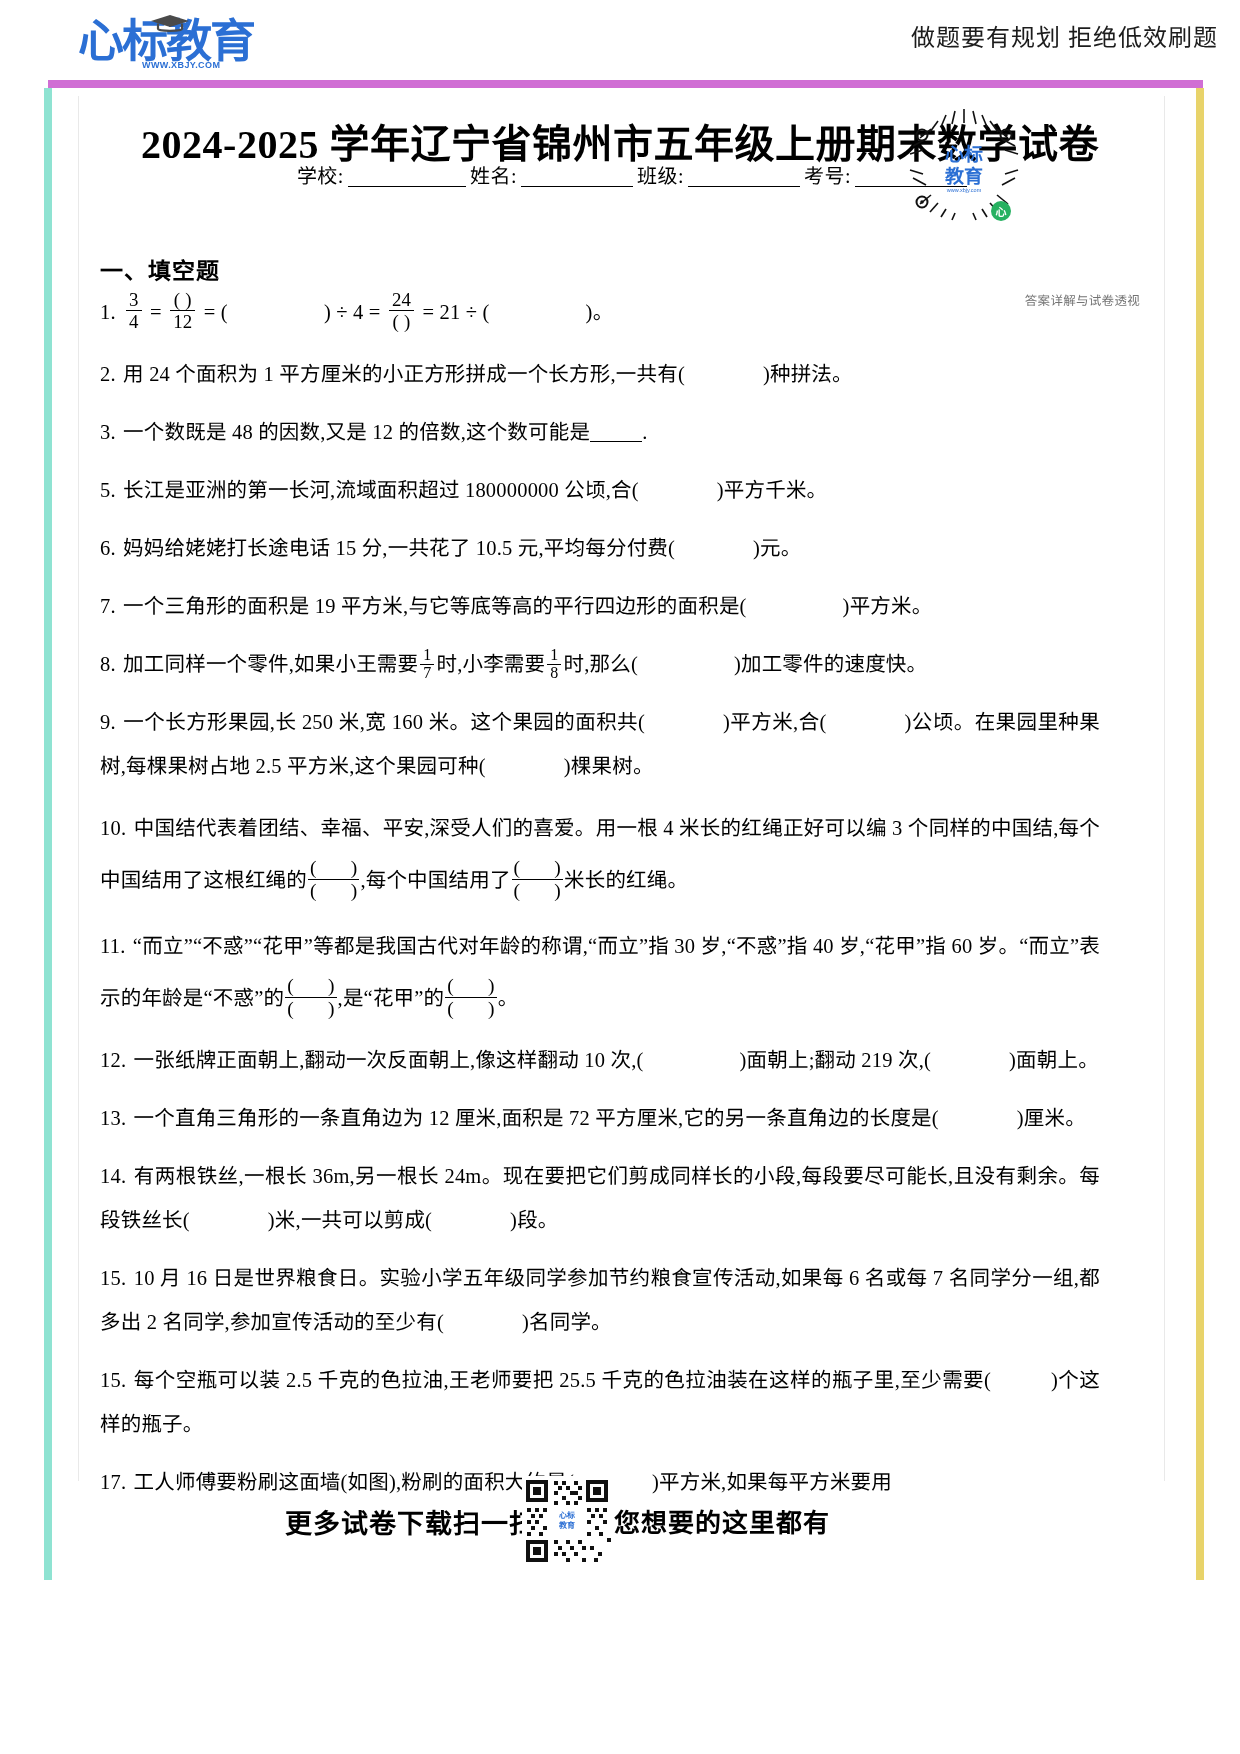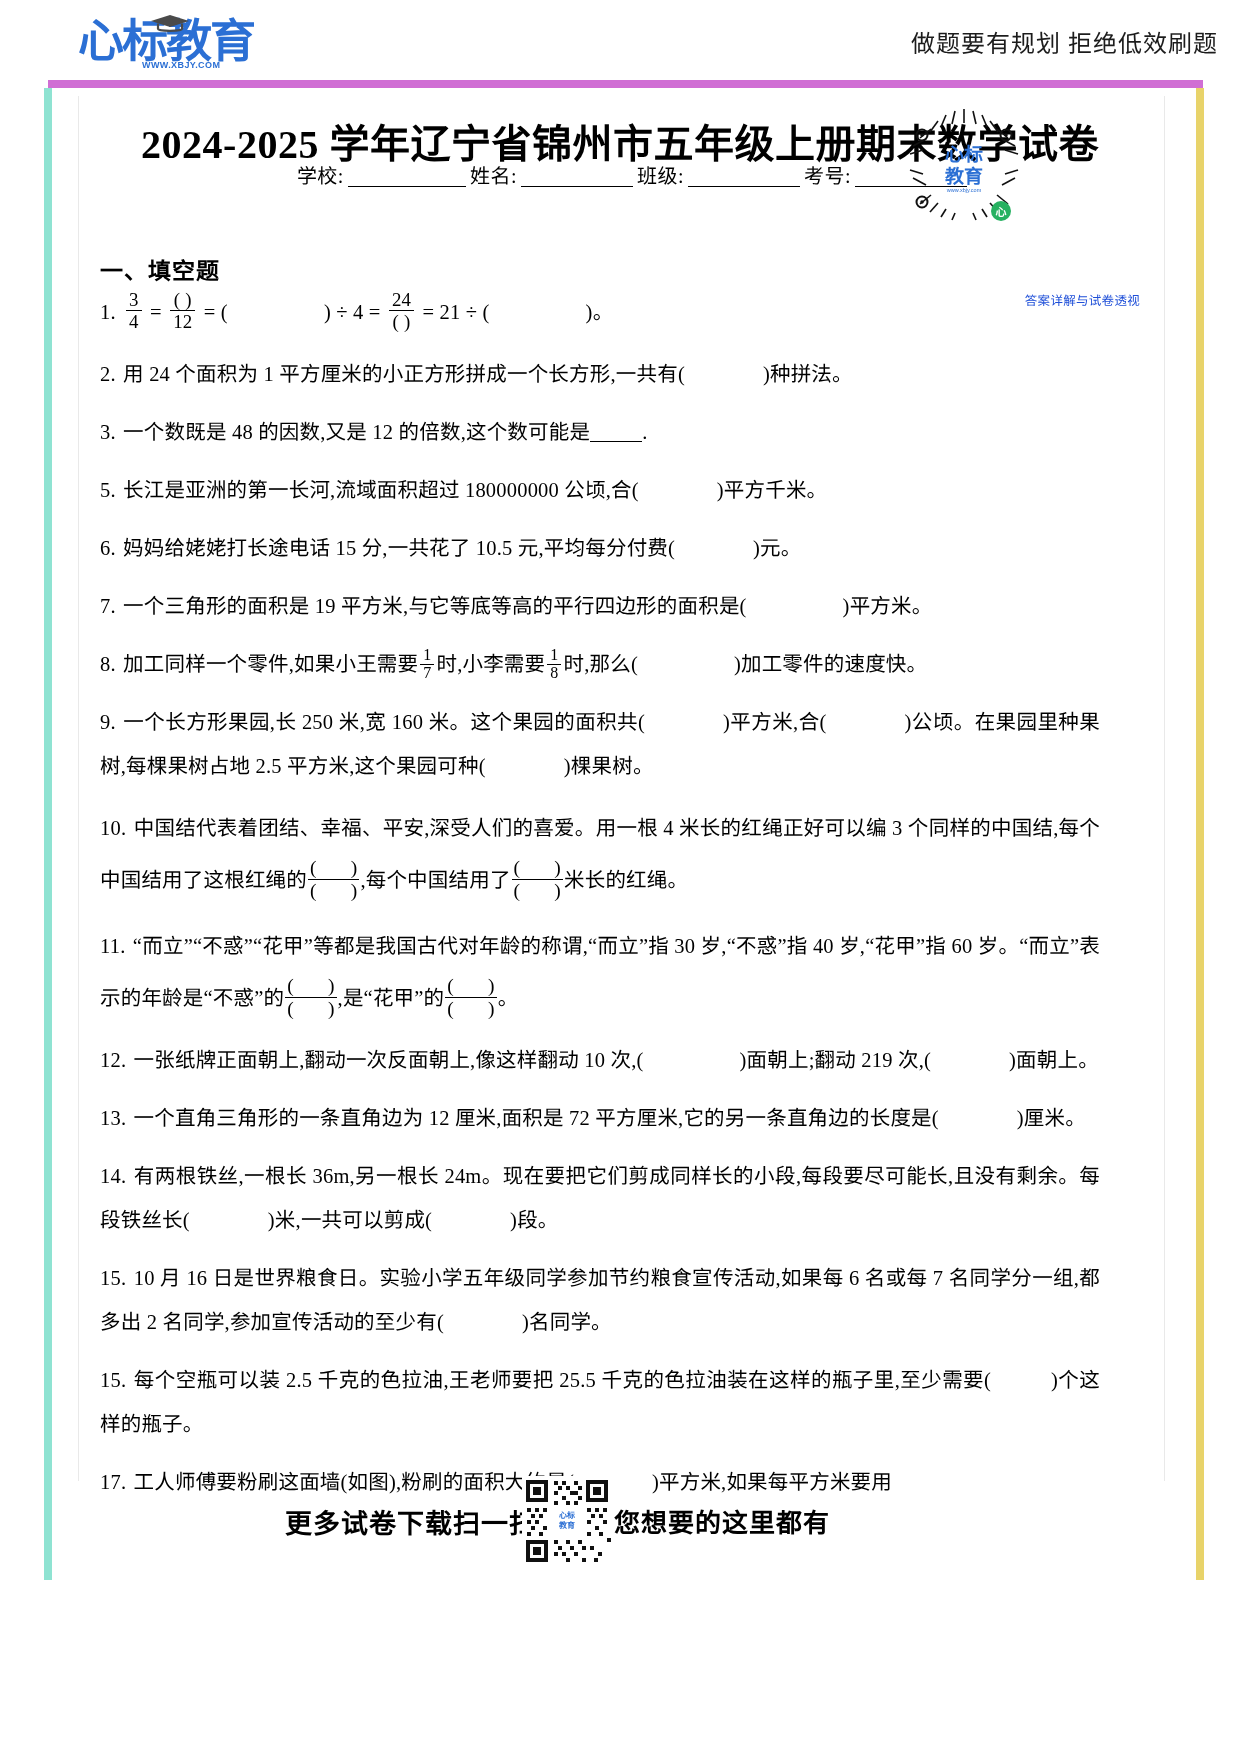--- a/index.html
+++ b/index.html
@@ -30,21 +30,21 @@
     font-family:"Liberation Sans","DejaVu Sans",sans-serif;
     font-size:9px;color:#2b6fd4;font-weight:bold;
     letter-spacing:.4px;
     position:absolute;left:64px;top:44px;
   }
   .cap{
     position:absolute;left:72px;top:-2px;
     width:40px;height:20px;
   }
   .slogan{
-    position:absolute;right:22px;top:24px;
+    position:absolute;right:22px;top:18px;
     font-size:24px;letter-spacing:1px;
     color:#1c1c1c;white-space:nowrap;
   }
   
   .frame-top{
     position:absolute;left:48px;top:80px;width:1155px;height:8px;
     background:#d06ed4;
   }
   .frame-left{
     position:absolute;left:44px;top:88px;width:8px;height:1492px;
@@ -79,21 +79,21 @@
   .qr-head{
     position:absolute;left:905px;top:103px;width:118px;height:118px;
   }
   
   .sec-head{
     position:absolute;left:100px;top:252px;
     font-weight:bold;font-size:23px;letter-spacing:1px;
   }
   .answer-note{
     position:absolute;right:100px;top:290px;
-    font-size:12.5px;color:#1d4ed8;letter-spacing:.3px;
+    font-size:12.5px;color:#737373;letter-spacing:.3px;
     font-family:"Liberation Sans","DejaVu Sans",sans-serif;
   }
   
   .qlist{
     position:absolute;left:100px;top:286px;width:1000px;
   }
   .q{
     font-size:20.5px;line-height:44px;
     margin-bottom:14px;
     letter-spacing:.2px;

